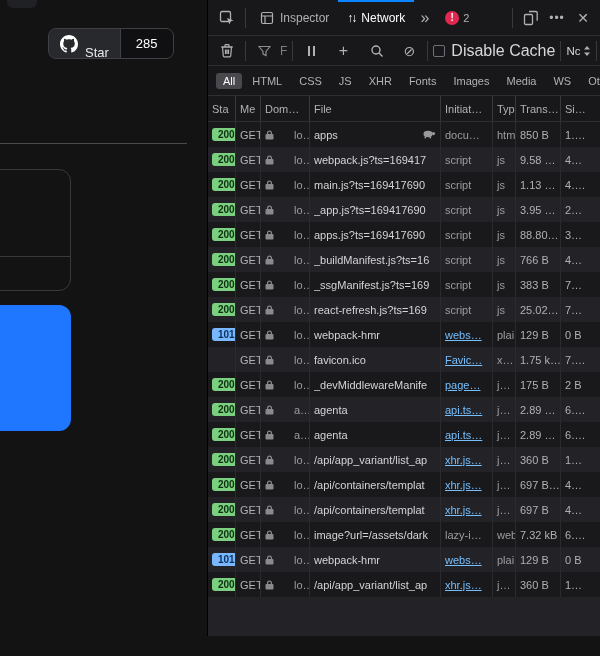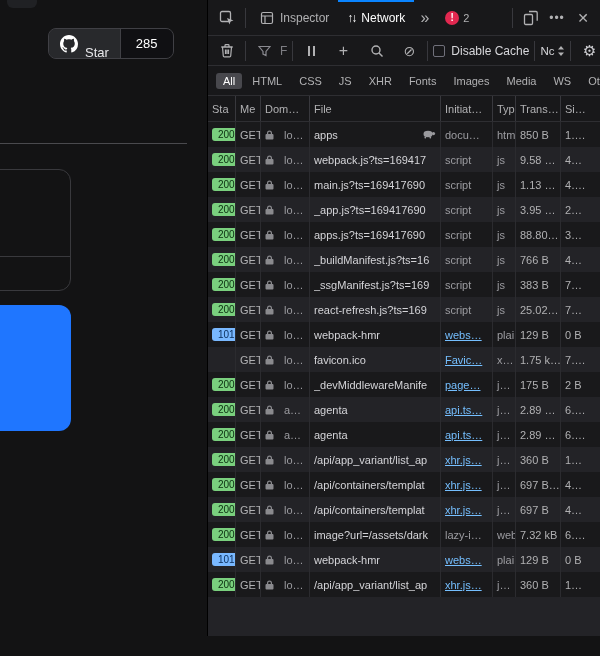--- a/index.html
+++ b/index.html
@@ -43,21 +43,21 @@
     justify-content:center; color:#fff; font-size:10px; font-weight:bold; }
   .tab-spacer { flex:1; }
   .close-x { font-size:14px; }
 
   .dt-toolbar { height:30px; background:#18181a; border-bottom:1px solid #2e2e32;
     display:flex; align-items:center; padding:0 6px; }
   .pause-bars { display:flex; gap:3px; }
   .pause-bars i { width:2px; height:10px; background:#b1b1b3; }
   .filter-f { color:#7d7d83; font-size:12px; margin-left:3px; }
   .checkbox { width:12px; height:12px; border:1px solid #70707a; border-radius:2px; margin-right:6px; flex:none; }
-  .dc-label { color:#d7d7db; font-size:12px; white-space:nowrap; }
+  .dc-label { color:#d7d7db; font-size:16px; white-space:nowrap; }
   .throttle { display:flex; align-items:center; gap:3px; color:#d7d7db; font-size:11.5px; cursor:pointer; }
   .gear { font-size:15px; color:#cfcfd3; }
 
   .dt-filters { height:30px; background:#18181a; border-bottom:1px solid #2e2e32;
     display:flex; align-items:center; gap:3px; padding:0 8px; overflow:hidden; }
   .filt { padding:2px 7px; border-radius:3px; color:#b1b1b3; font-size:11px; white-space:nowrap; cursor:pointer; flex:none; }
   .filt.active { background:#48484d; color:#ffffff; }
 
   .dt-grid-header { height:26px; background:#18181a; border-bottom:1px solid #2e2e32;
     display:grid; grid-template-columns:28px 25px 49px 131px 52px 23px 45px 1fr; align-items:center; }
@@ -65,25 +65,25 @@
     border-right:1px solid #38383d; overflow:hidden; white-space:nowrap; color:#b1b1b3; cursor:pointer; }
   .dt-grid-header .hc:last-child { border-right:none; }
 
   .dt-rows { }
   .nrow { display:grid; grid-template-columns:28px 25px 49px 131px 52px 23px 45px 1fr;
     height:25px; align-items:center; cursor:pointer; }
   .nrow:nth-child(odd) { background:#19191b; }
   .cell { height:100%; display:flex; align-items:center; padding:0 4px;
     border-right:1px solid #2b2b2f; overflow:hidden; white-space:nowrap; color:#9c9ca1; }
   .cell:last-child { border-right:none; }
-  .badge { font-size:10px; font-weight:400; padding:1px 6px; border-radius:3px; flex:none; }
+  .badge { font-size:10px; font-weight:700; padding:1px 6px; border-radius:3px; flex:none; }
   .badge.ok   { background:#7ad07e; color:#0b2e10; }
   .badge.info { background:#79b8ff; color:#0a2e5c; }
   .c-method { color:#b1b1b3;text-align:center; }
-  .c-domain { gap:10px; }
+  .c-domain { gap:20px; }
   .c-domain svg { flex:none; }
   .c-file { color:#d4d4d8;align-items:center; }
   .file-text { overflow:hidden; white-space:nowrap; flex:1; }
   .turtle { flex:none; margin-left:4px; }
   .init-link { color:#75bfff; text-decoration:underline; }
   .c-trans, .c-size { color:#b1b1b3; }
 </style>
 </head>
 <body>
 

